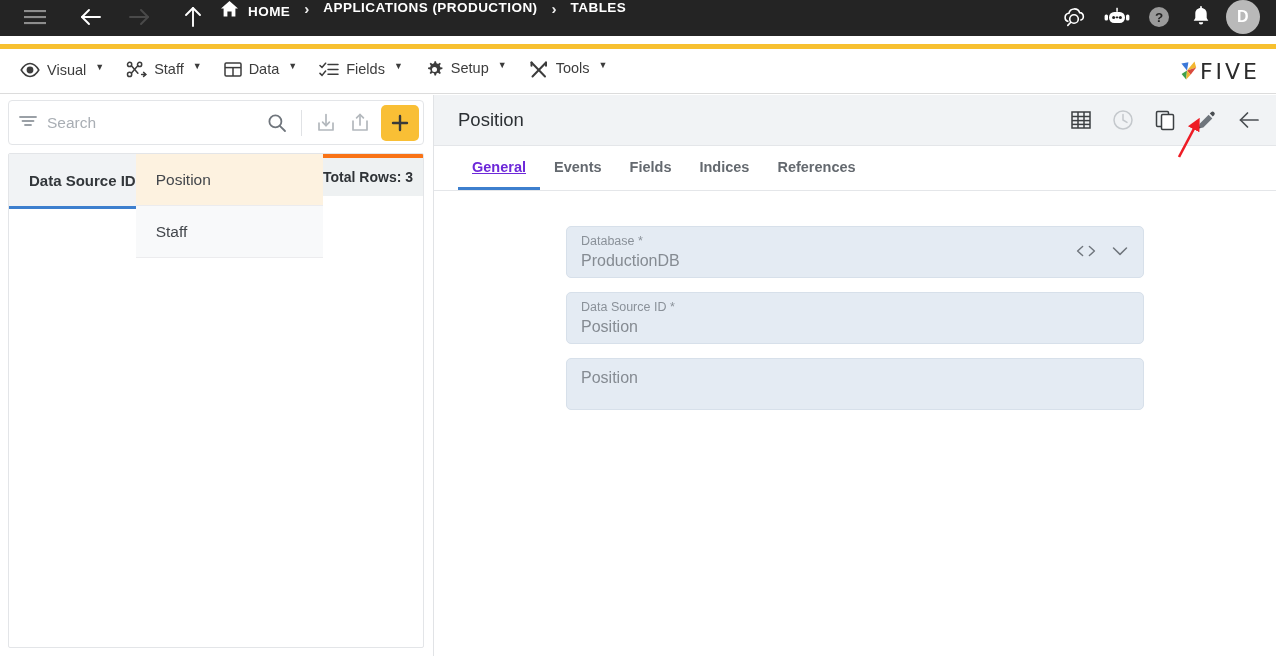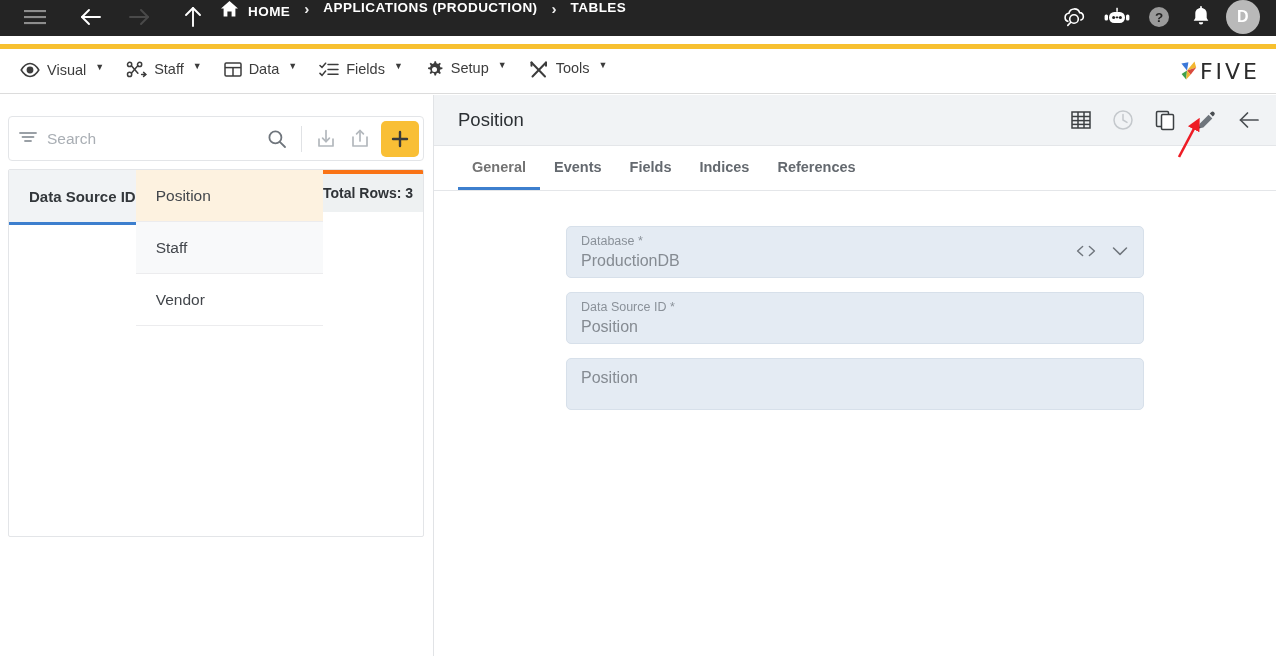--- a/index.html
+++ b/index.html
@@ -61,21 +61,21 @@
     margin-left: auto; margin-right: 16px;
     display: flex; align-items: center; 
   }
   .brand-word {
     font-size: 22px; letter-spacing: 3px; color: #2b2b2b;
     font-family: "DejaVu Sans", sans-serif; font-weight: 500;
   }
 
   
   .left-panel {
-    position: absolute; left: 8px; top: 116px; width: 416px; height: 421px;
+    position: absolute; left: 8px; top: 100px; width: 416px; height: 548px;
     display: flex; flex-direction: column;
   }
   .search-row {
     height: 45px; border: 1px solid #e3e5e8; border-radius: 4px;
     background: #ffffff; display: flex; align-items: center;
     padding: 0 4px 0 10px; flex: 0 0 auto;
   }
   .search-input {
     border: none; outline: none; flex: 1 1 auto; font-size: 15.5px;
     color: #5b6066; font-family: "Liberation Sans", sans-serif;
@@ -137,21 +137,21 @@
 
   .tabs {
     height: 45px; display: flex; align-items: stretch;
     border-bottom: 1px solid #e4e6e9; padding-left: 24px; flex: 0 0 auto;
   }
   .tab {
     display: flex; align-items: center; padding: 0 14px;
     font-size: 14.5px; font-weight: bold; color: #64696f;
     border-bottom: 3px solid transparent; white-space: nowrap;
   }
-  .tab.active { color: #737373; border-bottom-color: #3d7fce; }
+  .tab.active { color: #6d28d9; border-bottom-color: #3d7fce; text-decoration: underline; }
 
   .form-area { flex: 1 1 auto; padding-top: 35px; position: relative; }
   .field {
     position: relative; width: 578px; margin: 0 auto 14px auto;
     background: #e4ebf3; border: 1px solid #d7e0ea; border-radius: 5px;
     height: 52px; padding: 7px 14px 0 14px;
   }
   .field-label {
     font-size: 12.5px; color: #8a9199; line-height: 15px;
   }
@@ -406,21 +406,20 @@
       </g>
         </svg>
     </div>
   </div>
 
   <div class="grid-box">
     <div class="grid-head">Data Source ID</div>
     <div class="grid-body">
       <div class="grid-row sel">Position</div>
       <div class="grid-row alt">Staff</div>
-      <div class="grid-row">Vendor</div>
     </div>
     <div class="grid-foot">Total Rows: 3</div>
   </div>
 </div>
 
 <div class="right-panel">
 
   <div class="rp-head">
     <span class="rp-title">Position</span>
     <div class="rp-actions">

